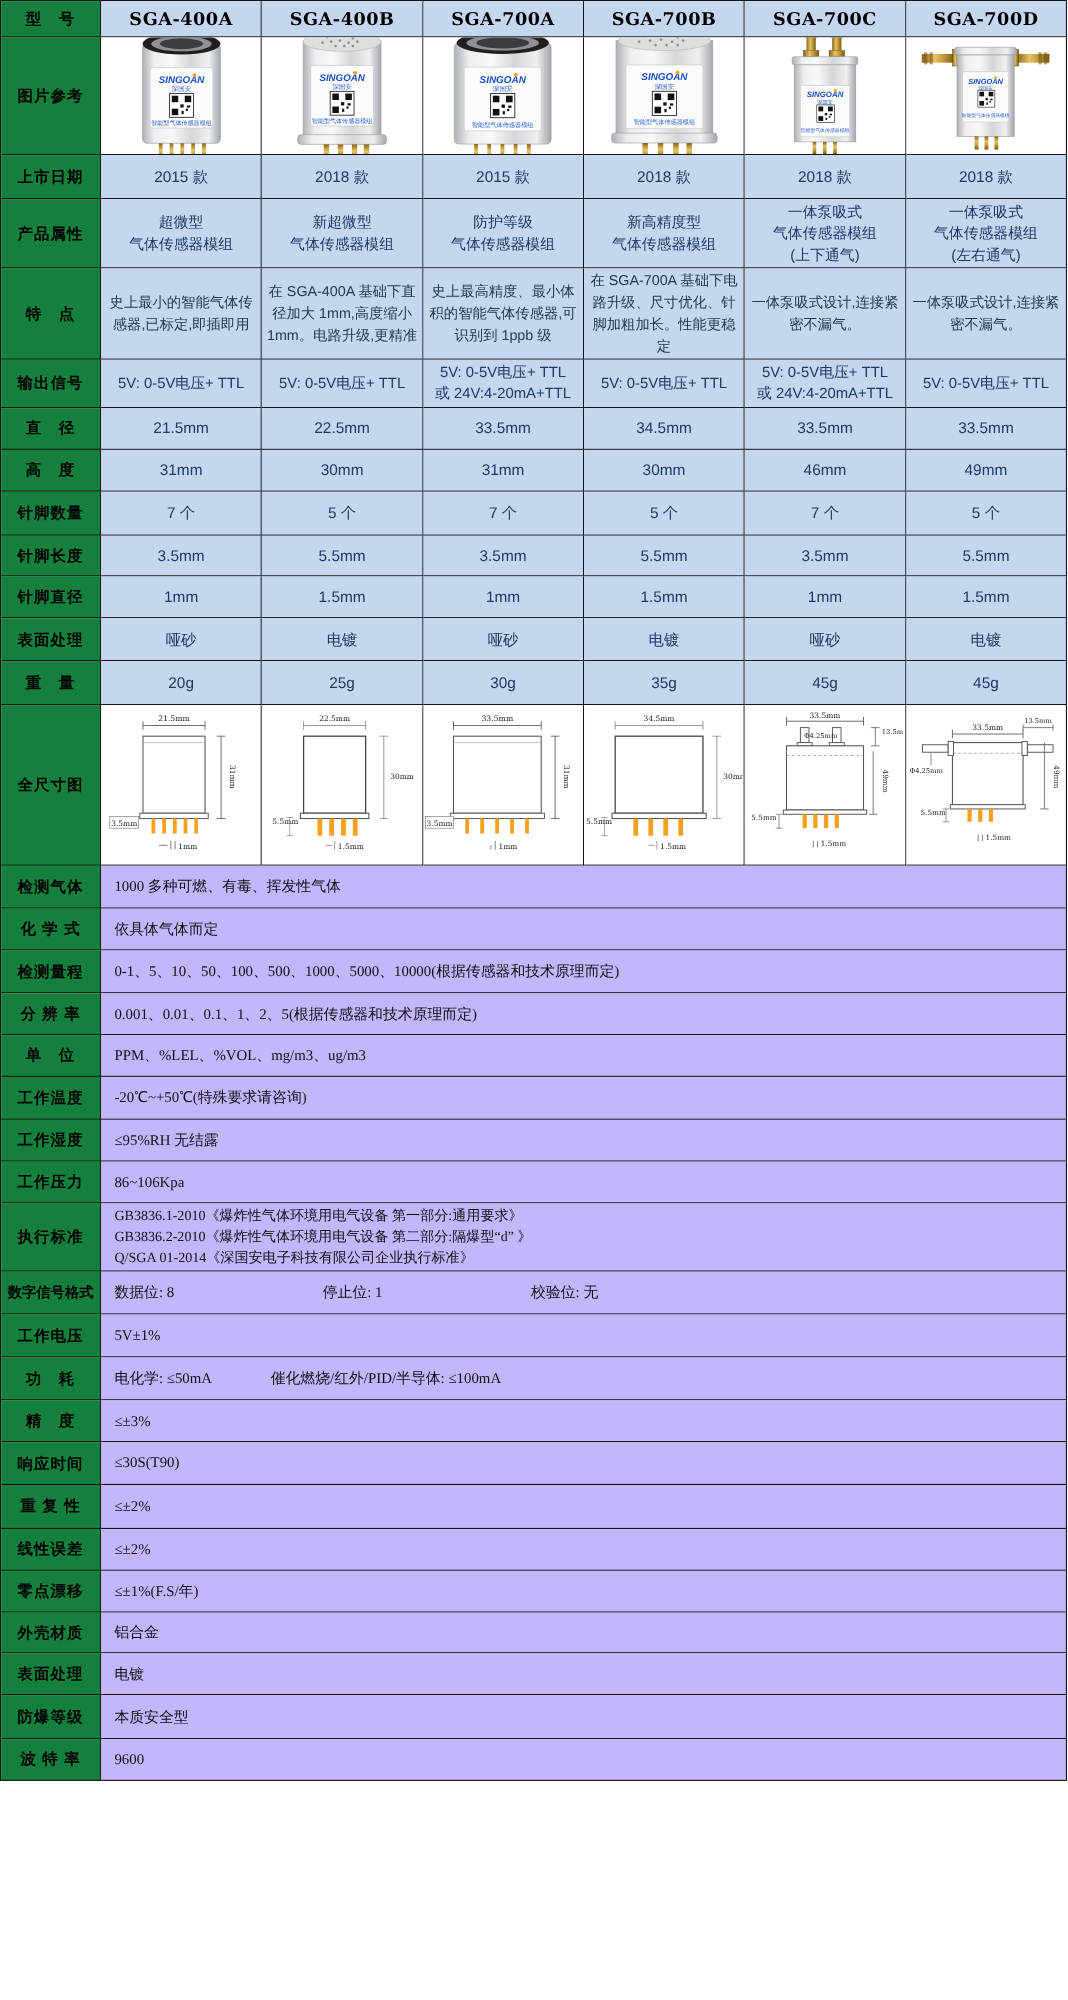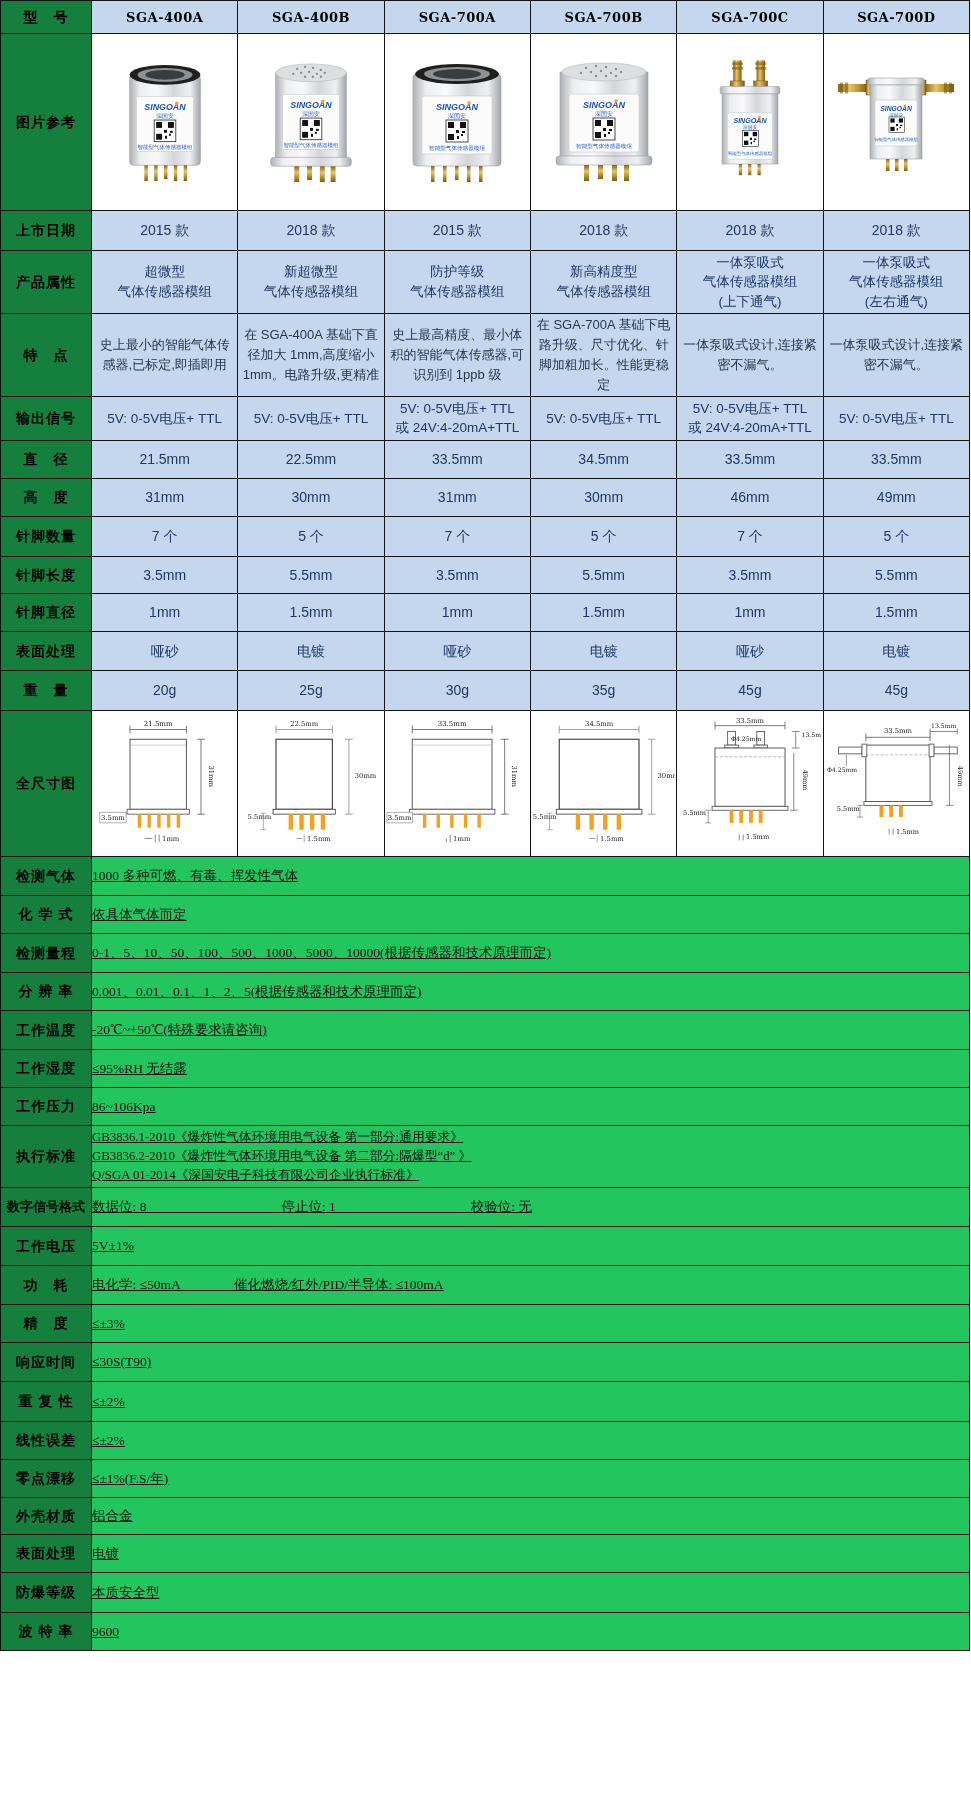--- a/index.html
+++ b/index.html
@@ -3,28 +3,28 @@
 <meta charset="utf-8">
 <style>
   html,body{margin:0;padding:0;background:#fff;}
   body{font-family:"Liberation Sans",sans-serif;}
   .tbl{width:969px;border-top:1px solid #141414;border-left:1px solid #141414;}
   .row{display:grid;grid-template-columns:91px repeat(6,1fr);}
   .row.wide{grid-template-columns:91px 1fr;}
   .cell{border-right:1px solid #141414;border-bottom:1px solid #141414;box-sizing:border-box;
         display:flex;align-items:center;justify-content:center;text-align:center;overflow:hidden;}
   .lbl{background:#15803d;font-weight:bold;color:#000;font-size:14px;letter-spacing:1px;line-height:1.3;padding:0 2px;}
-  .model{background:#C4D7EE;font-weight:bold;color:#000;font-size:13px;
+  .model{background:#C4D7EE;font-weight:bold;color:#000;font-size:16px;
          font-family:"DejaVu Serif",serif;letter-spacing:.5px;}
   .val{background:#C4D7EE;color:#1F3864;font-size:14px;white-space:pre-line;line-height:1.45;padding:2px 6px;}
   .val.sm{font-size:13px;color:#26364f;line-height:1.55;padding:2px 4px;}
   .val.md{font-size:13.5px;}
   .white{background:#fff;}
-  .bval{background:#22c55e;justify-content:flex-start;text-align:left;padding:3px 0;
-        font-family:"Liberation Serif",serif;color:#101010;font-size:13.5px;line-height:1.45;white-space:pre-wrap;text-decoration:underline;}
+  .bval{background:#c4b5fd;justify-content:flex-start;text-align:left;padding:3px 12px;
+        font-family:"Liberation Serif",serif;color:#101010;font-size:13.5px;line-height:1.45;white-space:pre-wrap;}
   svg{display:block;}
   .dimtxt{font-family:"DejaVu Serif",serif;fill:#222;}
 </style>
 </head>
 <body>
 
 <svg width="0" height="0" style="position:absolute" aria-hidden="true">
   <defs>
     <linearGradient id="met" x1="0" y1="0" x2="1" y2="0">
       <stop offset="0" stop-color="#aeb1b5"></stop>
@@ -72,21 +72,21 @@
   <div class="row" style="height:33px">
     <div class="cell lbl">型　号</div>
     <div class="cell model">SGA-400A</div>
     <div class="cell model">SGA-400B</div>
     <div class="cell model">SGA-700A</div>
     <div class="cell model">SGA-700B</div>
     <div class="cell model">SGA-700C</div>
     <div class="cell model">SGA-700D</div>
   </div>
 
-  <div class="row" style="height:177px">
+  <div class="row" style="height:107px">
     <div class="cell lbl">图片参考</div>
 
     <div class="cell white">
       <svg width="118" height="136" viewBox="0 0 120 136">
         <rect x="24" y="20" width="72" height="92" rx="4" fill="url(#met)" stroke="#9aa0a6" stroke-width="0.6"></rect>
         <ellipse cx="60" cy="20" rx="36" ry="10" fill="#1f1f1f"></ellipse>
         <ellipse cx="60" cy="20" rx="28" ry="7" fill="#8e9296"></ellipse>
         <ellipse cx="60" cy="20" rx="20" ry="5" fill="#3a3d40"></ellipse>
         <rect x="31" y="42" width="58" height="56" rx="2" fill="#fbfbfb" stroke="#c8c8c8" stroke-width="0.6"></rect>
         <g transform="translate(60,56)">
@@ -647,20 +647,24 @@
     <div class="cell bval">依具体气体而定</div>
   </div>
   <div class="row wide" style="height:39px">
     <div class="cell lbl">检测量程</div>
     <div class="cell bval">0-1、5、10、50、100、500、1000、5000、10000(根据传感器和技术原理而定)</div>
   </div>
   <div class="row wide" style="height:38px">
     <div class="cell lbl">分 辨 率</div>
     <div class="cell bval">0.001、0.01、0.1、1、2、5(根据传感器和技术原理而定)</div>
   </div>
+  <div class="row wide" style="height:38px">
+    <div class="cell lbl">单　位</div>
+    <div class="cell bval">PPM、%LEL、%VOL、mg/m3、ug/m3</div>
+  </div>
   <div class="row wide" style="height:39px">
     <div class="cell lbl">工作温度</div>
     <div class="cell bval">-20℃~+50℃(特殊要求请咨询)</div>
   </div>
   <div class="row wide" style="height:38px">
     <div class="cell lbl">工作湿度</div>
     <div class="cell bval">≤95%RH 无结露</div>
   </div>
   <div class="row wide" style="height:38px">
     <div class="cell lbl">工作压力</div>

